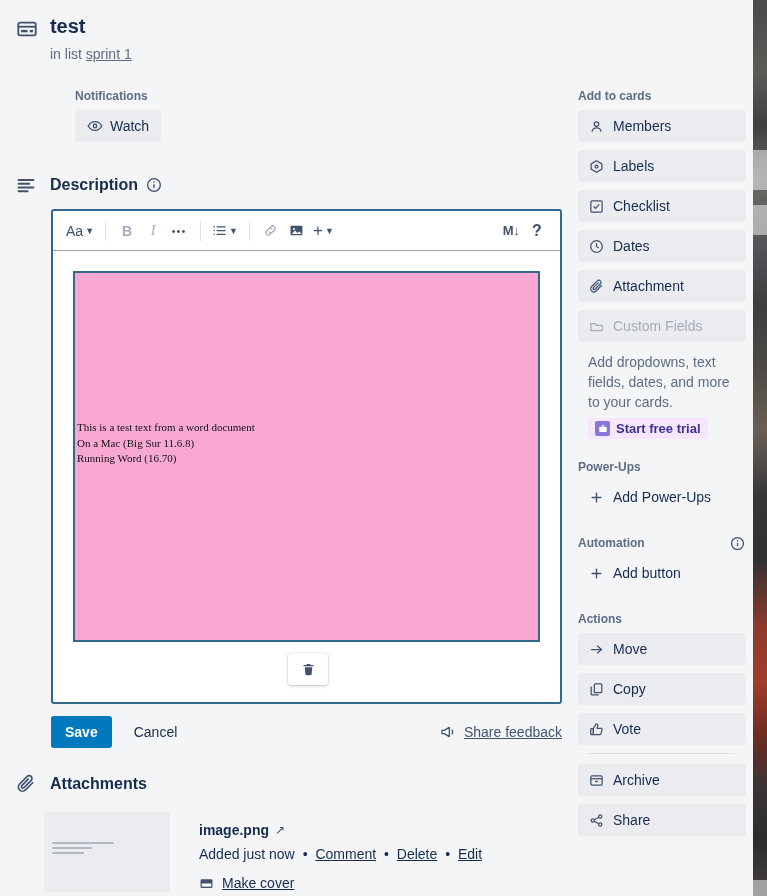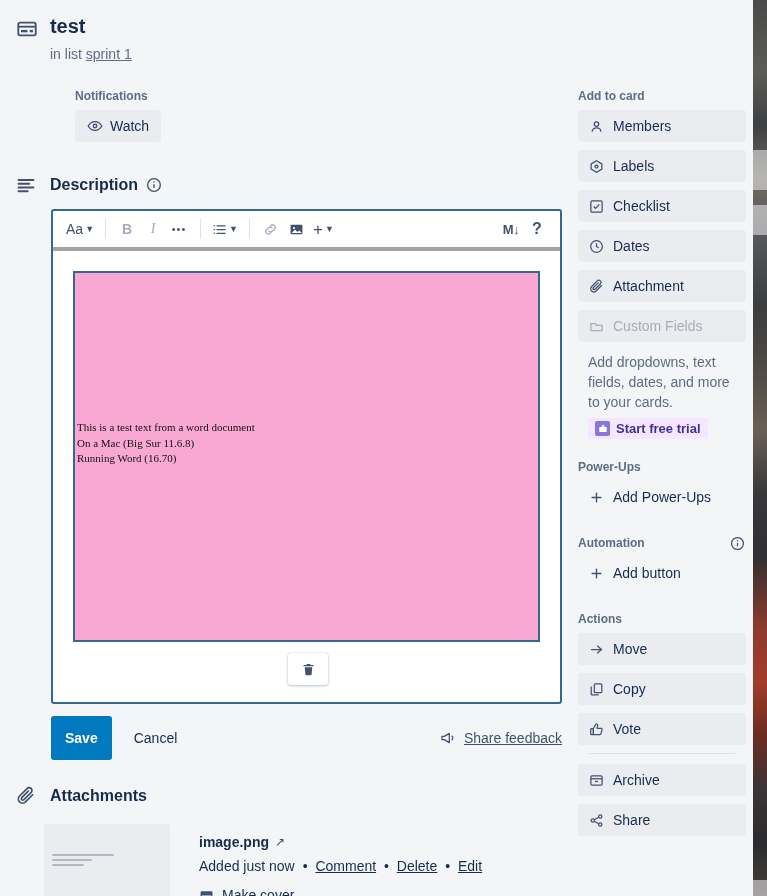--- a/index.html
+++ b/index.html
@@ -70,21 +70,21 @@
     line-height: 20px; padding-left: 10px;
   }
   .info-icon { margin-left: 8px; color: #42526e; display: inline-flex; }
 
   .desc-editor {
     margin: 14px 0 0 51px; width: 511px;
     background: #fff; border: 2px solid #35688d; border-radius: 3px;
   }
   .editor-toolbar {
     display: flex; align-items: center; height: 40px;
-    border-bottom: 4px solid #a3a3a3; padding: 0 10px;
+    border-bottom: 1px solid #a3a3a3; padding: 0 10px;
   }
   .tb-btn {
     display: inline-flex; align-items: center; justify-content: center;
     min-width: 26px; height: 28px; padding: 0 3px; border: none;
     background: transparent; color: #42526e; cursor: pointer;
     font-size: 14px; font-family: inherit; border-radius: 3px;
   }
   .tb-btn.dim { color: #a5adba; }
   .tb-sep { width: 1px; height: 20px; background: #dfe1e6; margin: 0 8px; }
   .tb-spacer { flex: 1; }
@@ -111,21 +111,21 @@
     display: flex; align-items: center; justify-content: center;
     color: #42526e;
   }
 
   .desc-actions {
     margin: 12px 0 0 51px; width: 511px;
     display: flex; align-items: center;
   }
   .save-btn {
     background: #0079bf; color: #fff; border: none; border-radius: 3px;
-    height: 44px; padding: 0 14px; font-size: 14px; font-weight: bold;
+    height: 32px; padding: 0 14px; font-size: 14px; font-weight: bold;
     font-family: inherit; cursor: pointer;
   }
   .cancel-btn {
     background: transparent; border: none; color: #172b4d;
     font-size: 14px; font-family: inherit; cursor: pointer;
     padding: 0 12px; margin-left: 10px; height: 32px;
   }
   .feedback-link {
     margin-left: auto; display: inline-flex; align-items: center; gap: 8px;
     color: #42526e; font-size: 14px; cursor: pointer;
@@ -391,21 +391,21 @@
           </div>
         </div>
       </div>
     </div>
   </div>
 
   <div class="right-col">
     <div style="height:88px"></div>
 
     <div class="sb-group">
-      <div class="sb-label">Add to card</div>
+      <div class="sb-label">Add to cards</div>
 
       <button class="sb-btn">
         <span class="sb-icon">
           <svg width="15" height="15" viewBox="0 0 24 24" fill="none" stroke="#42526e" stroke-width="2">
             <circle cx="12" cy="8" r="3.6"></circle>
             <path d="M5 20.5c0-3.8 3.1-6.3 7-6.3s7 2.5 7 6.3"></path>
           </svg>
         </span>
         <span>Members</span>
       </button>

